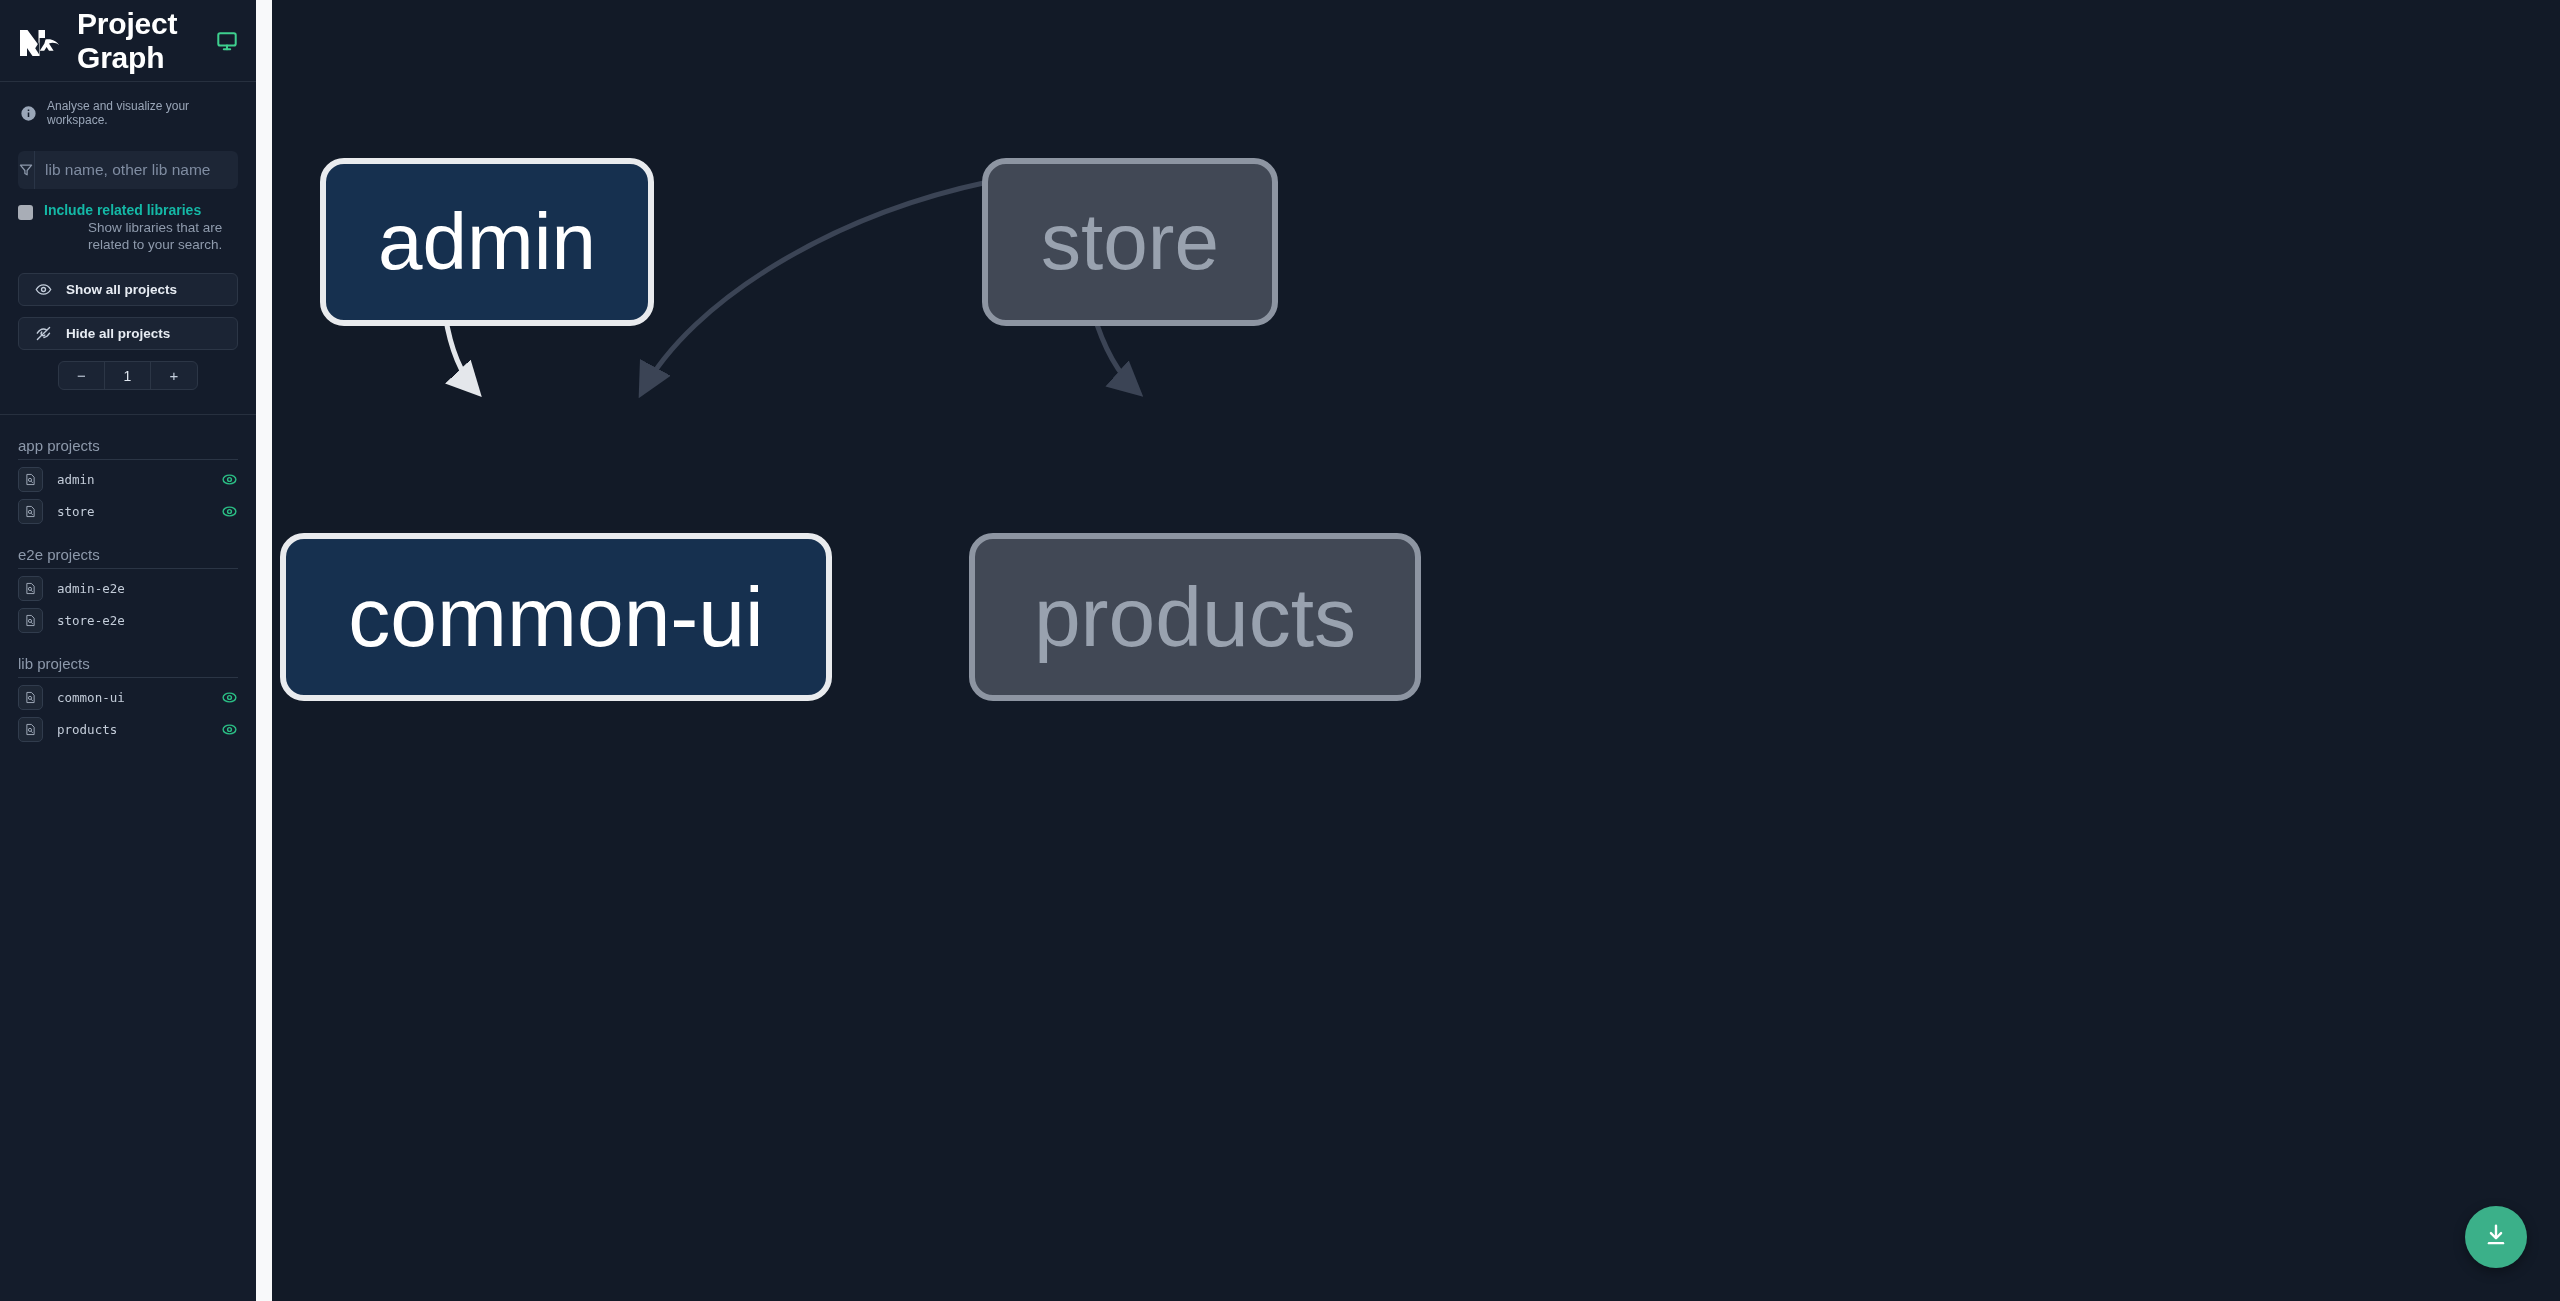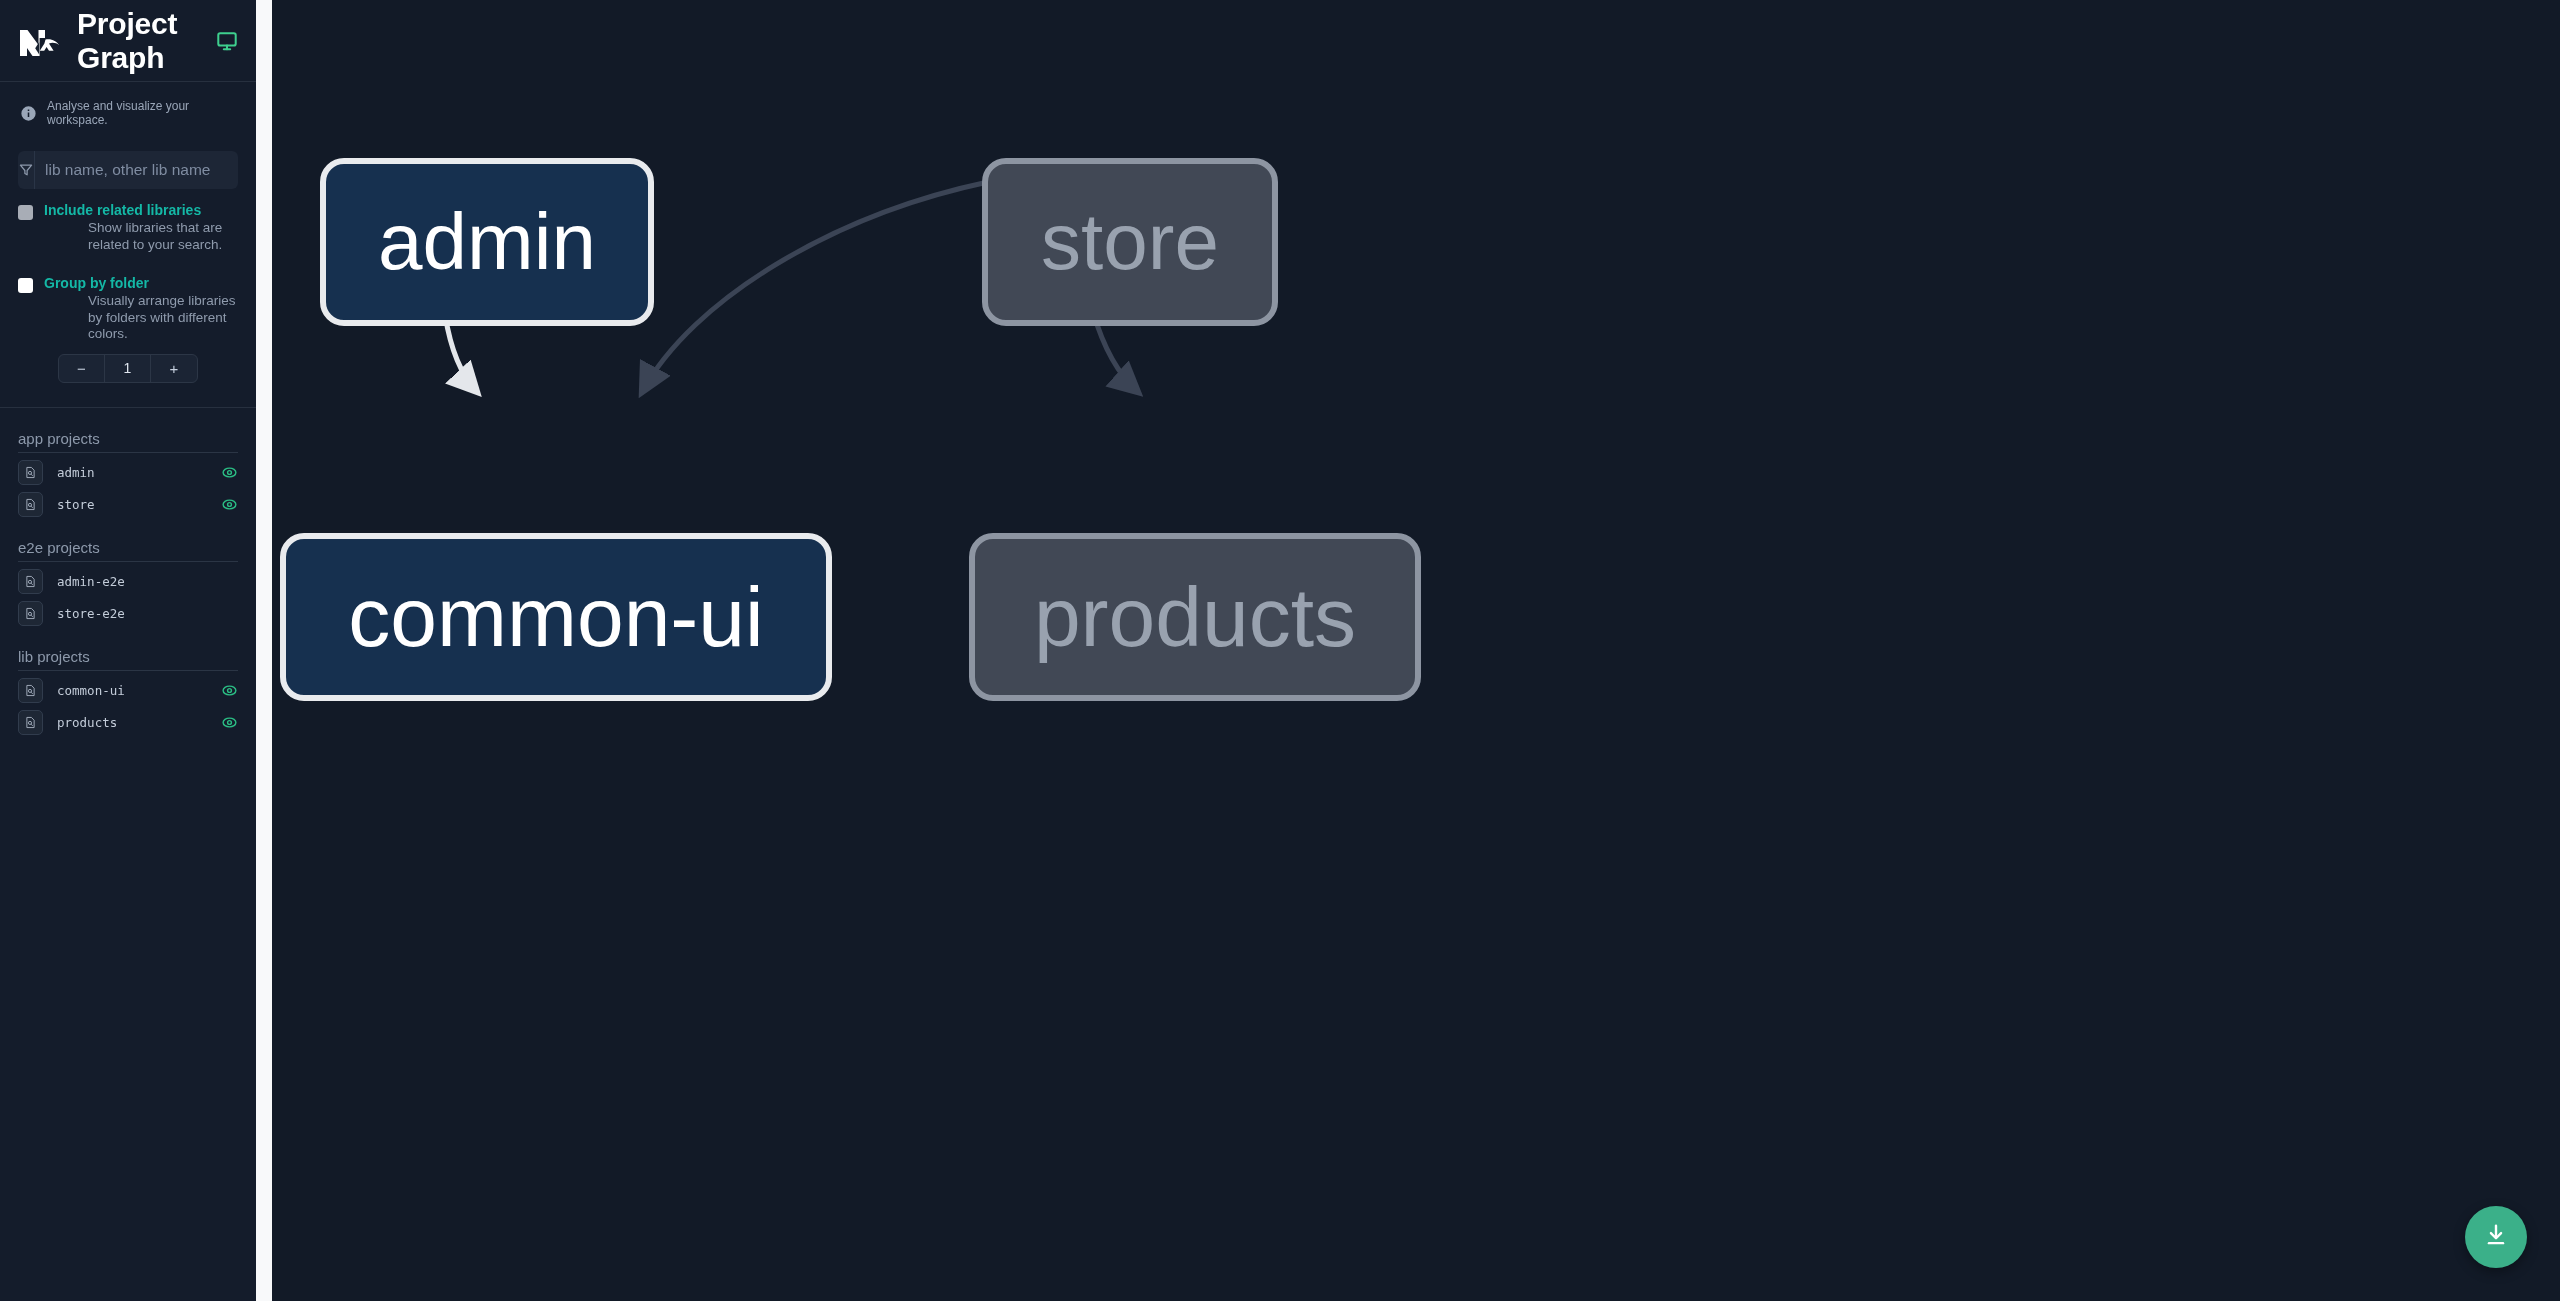--- a/index.html
+++ b/index.html
@@ -240,28 +240,38 @@
       </div>
 
       <div class="opt-row">
         <span class="cbx"></span>
         <span class="opt-texts">
           <span class="opt-title" style="display:block">Include related libraries</span>
           <span class="opt-desc" style="display:block">Show libraries that are related to your search.</span>
         </span>
       </div>
 
-
-      <div class="opt-row" style="padding-top:22px">
-        <span class="cbx white"></span>
-        <span class="opt-texts">
-          <span class="opt-title" style="display:block">Group by folder</span>
-          <span class="opt-desc" style="display:block">Visually arrange libraries by folders with different colors.</span>
-        </span>
-      </div>
+      <div class="sb-btn-wrap">
+        <div class="sb-btn" style="margin-top:20px">
+          <svg viewBox="0 0 24 24" width="17" height="17" fill="none" stroke="currentColor" stroke-width="1.9">
+            <path d="M1.8 12S5.6 5.4 12 5.4 22.2 12 22.2 12 18.4 18.6 12 18.6 1.8 12 1.8 12z"></path>
+            <circle cx="12" cy="12" r="2.8"></circle>
+          </svg>
+          <span>Show all projects</span>
+        </div>
+        <div class="sb-btn">
+          <svg viewBox="0 0 24 24" width="17" height="17" fill="none" stroke="currentColor" stroke-width="1.9" stroke-linecap="round">
+            <path d="M3.2 11.6S6.9 5.6 12 5.6c1.5 0 2.9.5 4.1 1.2M20.6 11.6s-3.2 5.4-8 6"></path>
+            <path d="M9.6 9.8a3 3 0 004.3 4.2"></path>
+            <line x1="3.4" y1="20.4" x2="20.6" y2="3.6"></line>
+          </svg>
+          <span>Hide all projects</span>
+        </div>
+      </div>
+
 
 
       <div class="stepper-wrap">
         <div class="stepper">
           <div>−</div>
           <div class="val">1</div>
           <div>+</div>
         </div>
       </div>
 

